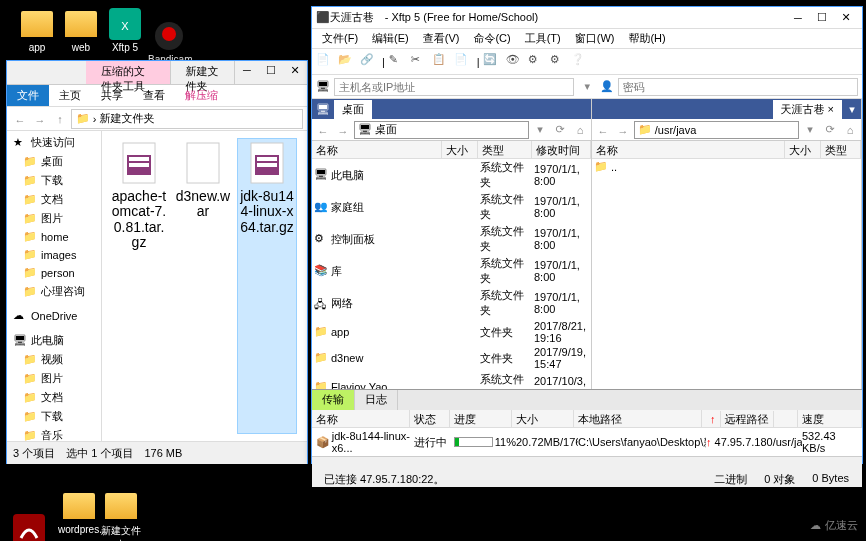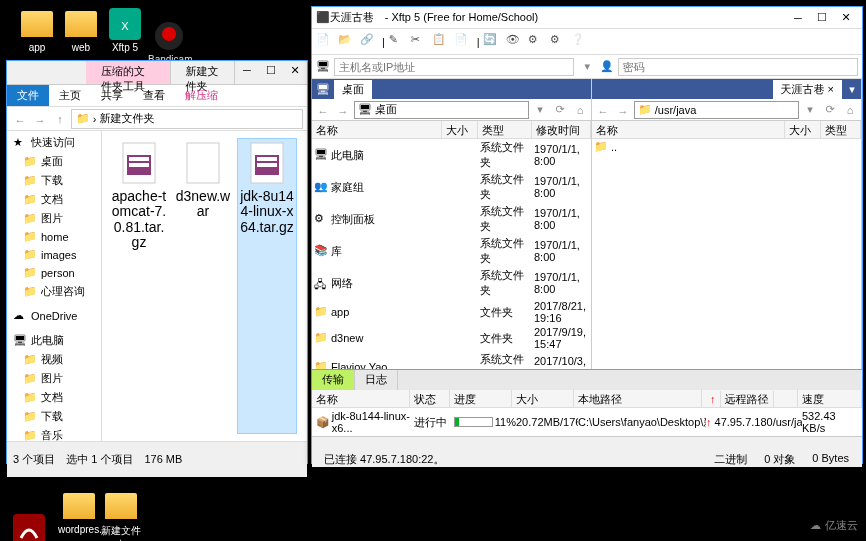--- a/index.html
+++ b/index.html
@@ -27,21 +27,21 @@
 .ex-body{display:flex;height:calc(100% - 92px);}
 .sidebar{width:95px;border-right:1px solid #ddd;overflow:hidden;padding:2px 0;}
 .sb-item{padding:2px 4px 2px 16px;display:flex;align-items:center;gap:4px;cursor:pointer;white-space:nowrap;}
 .sb-item.hdr{padding-left:6px;font-weight:normal;}
 .sb-ic{width:14px;height:14px;flex-shrink:0;}
 .content{flex:1;padding:8px;display:flex;gap:6px;}
 .file-tile{width:58px;text-align:center;cursor:pointer;}
 .file-tile .fic{width:48px;height:48px;margin:0 auto 2px;display:flex;align-items:center;justify-content:center;}
 .file-tile.sel{background:#cce8ff;outline:1px solid #99d1ff;}
 .file-tile .flb{font-size:14px;word-break:break-all;line-height:1.1;}
-.statusbar{height:36px;border-top:1px solid #ddd;padding:2px 6px;display:flex;align-items:center;background:#f0f0f0;}
+.statusbar{height:23px;border-top:1px solid #ddd;padding:2px 6px;display:flex;align-items:center;background:#f0f0f0;}
 .menubar{height:20px;display:flex;padding:0 4px;gap:2px;border-bottom:1px solid #ddd;}
 .menubar span{padding:2px 6px;cursor:pointer;}
 .toolbar{height:26px;display:flex;align-items:center;padding:0 4px;gap:4px;border-bottom:1px solid #ddd;}
 .tb-ic{width:18px;height:18px;cursor:pointer;opacity:.7;}
 .hostbar{height:24px;display:flex;align-items:center;padding:2px 4px;gap:4px;border-bottom:1px solid #ddd;}
 .hostbar input{flex:1;border:1px solid #ccc;padding:2px 4px;height:18px;}
 .panes{display:flex;height:290px;}
 .pane{border-right:1px solid #ccc;display:flex;flex-direction:column;}
 .pane.l{width:280px;}
 .pane.r{flex:1;}
@@ -265,20 +265,29 @@
   </div>
 
   <div class="win xftp">
     <div class="titlebar">
       <span style="color:#0a0;">⬛</span>
       <span class="ti">天涯古巷　- Xftp 5 (Free for Home/School)</span>
       <div class="wbtn">─</div>
       <div class="wbtn">☐</div>
       <div class="wbtn">✕</div>
     </div>
+    <div class="menubar" id="xftp-menu">
+        <span>文件(F)</span>
+        <span>编辑(E)</span>
+        <span>查看(V)</span>
+        <span>命令(C)</span>
+        <span>工具(T)</span>
+        <span>窗口(W)</span>
+        <span>帮助(H)</span>
+      </div>
     <div class="toolbar">
       <span class="tb-ic">📄</span>
       <span class="tb-ic">📂</span>
       <span class="tb-ic">🔗</span>|
       <span class="tb-ic">✎</span>
       <span class="tb-ic">✂</span>
       <span class="tb-ic">📋</span>
       <span class="tb-ic">📄</span>|
       <span class="tb-ic">🔄</span>
       <span class="tb-ic">👁</span>

